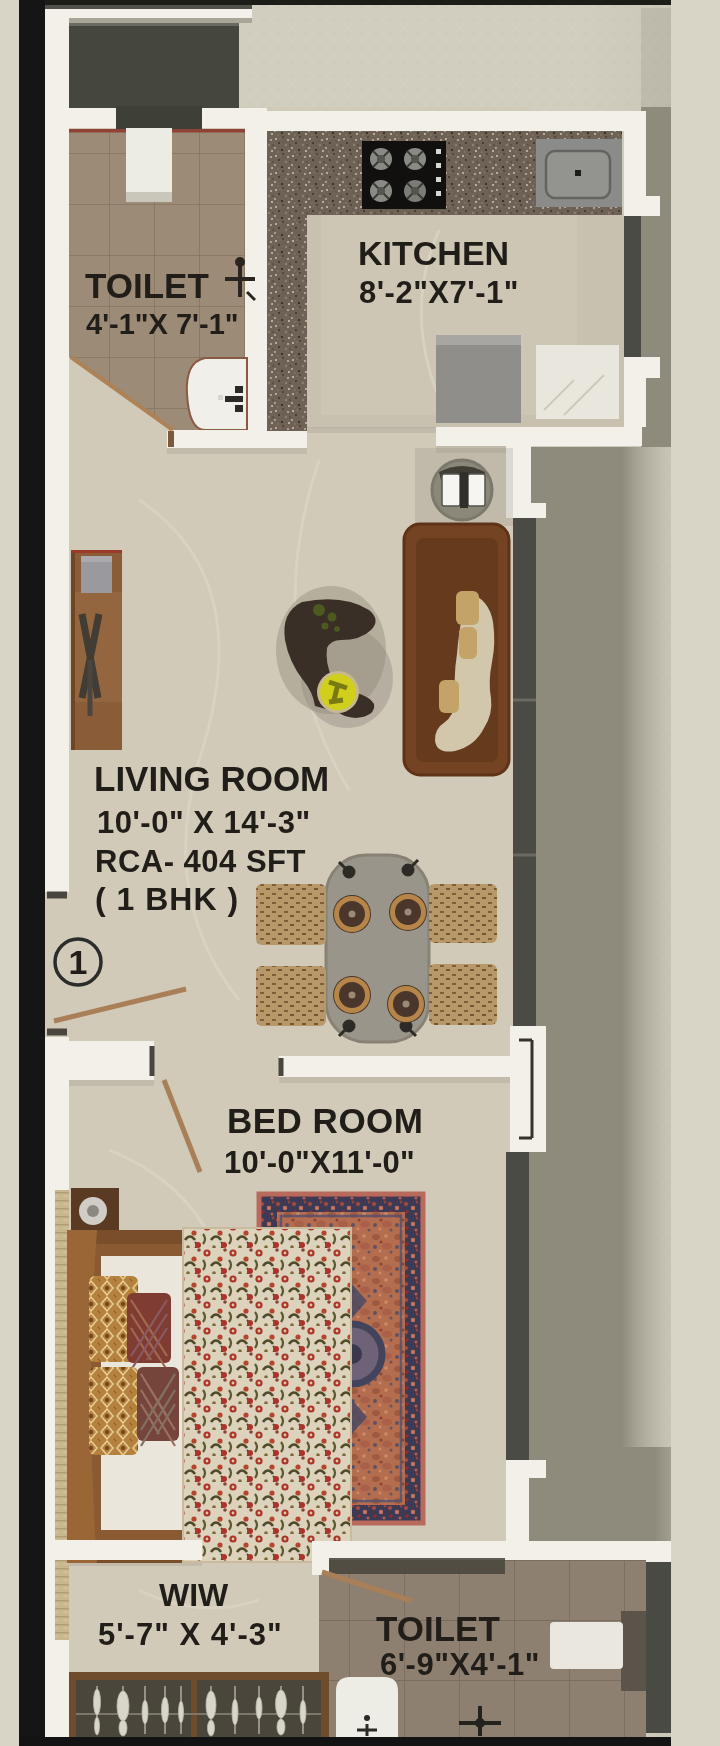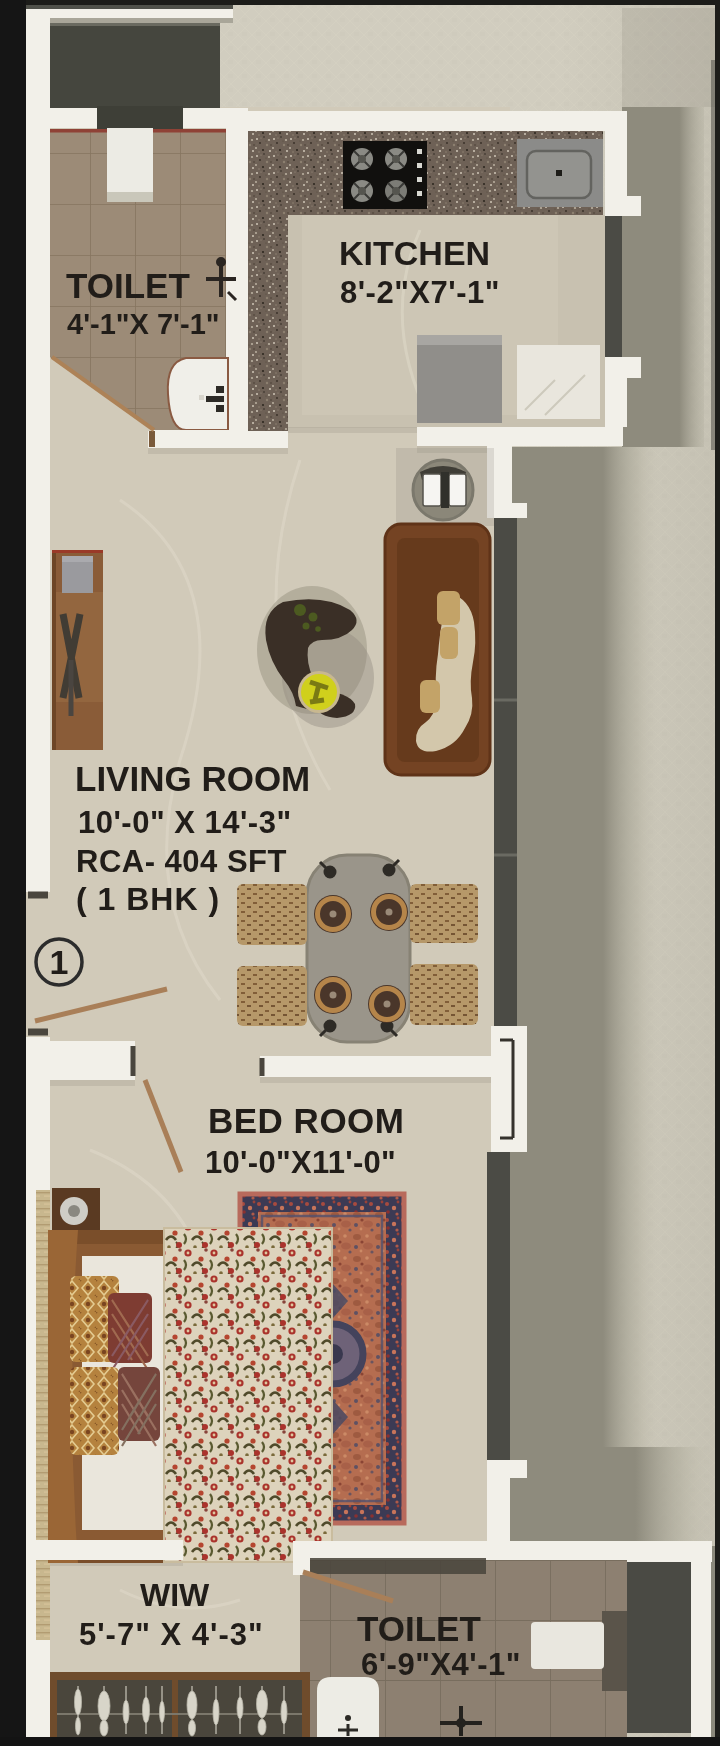--- a/index.html
+++ b/index.html
@@ -1,16 +1,16 @@
 <!DOCTYPE html>
 <html><head>
 <meta charset="utf-8">
 <style>
   html,body{margin:0;padding:0;background:#d8d4c6;}
-  #plan{position:relative;width:720px;height:1746px;overflow:hidden;font-family:"Liberation Sans", sans-serif;}
+  #plan{position:relative;width:652px;height:1746px;overflow:hidden;font-family:"Liberation Sans", sans-serif;padding-left:19px;}
   svg{display:block;}
   text{font-family:"Liberation Sans", sans-serif;font-weight:bold;fill:#211d19;}
 </style>
 </head>
 <body>
 <div id="plan">
 <svg width="720" height="1746" viewBox="0 0 720 1746">
 <defs>
   <pattern id="wallpaper" width="14" height="14" patternUnits="userSpaceOnUse">
     <rect width="14" height="14" fill="#d5d1c3"></rect>

